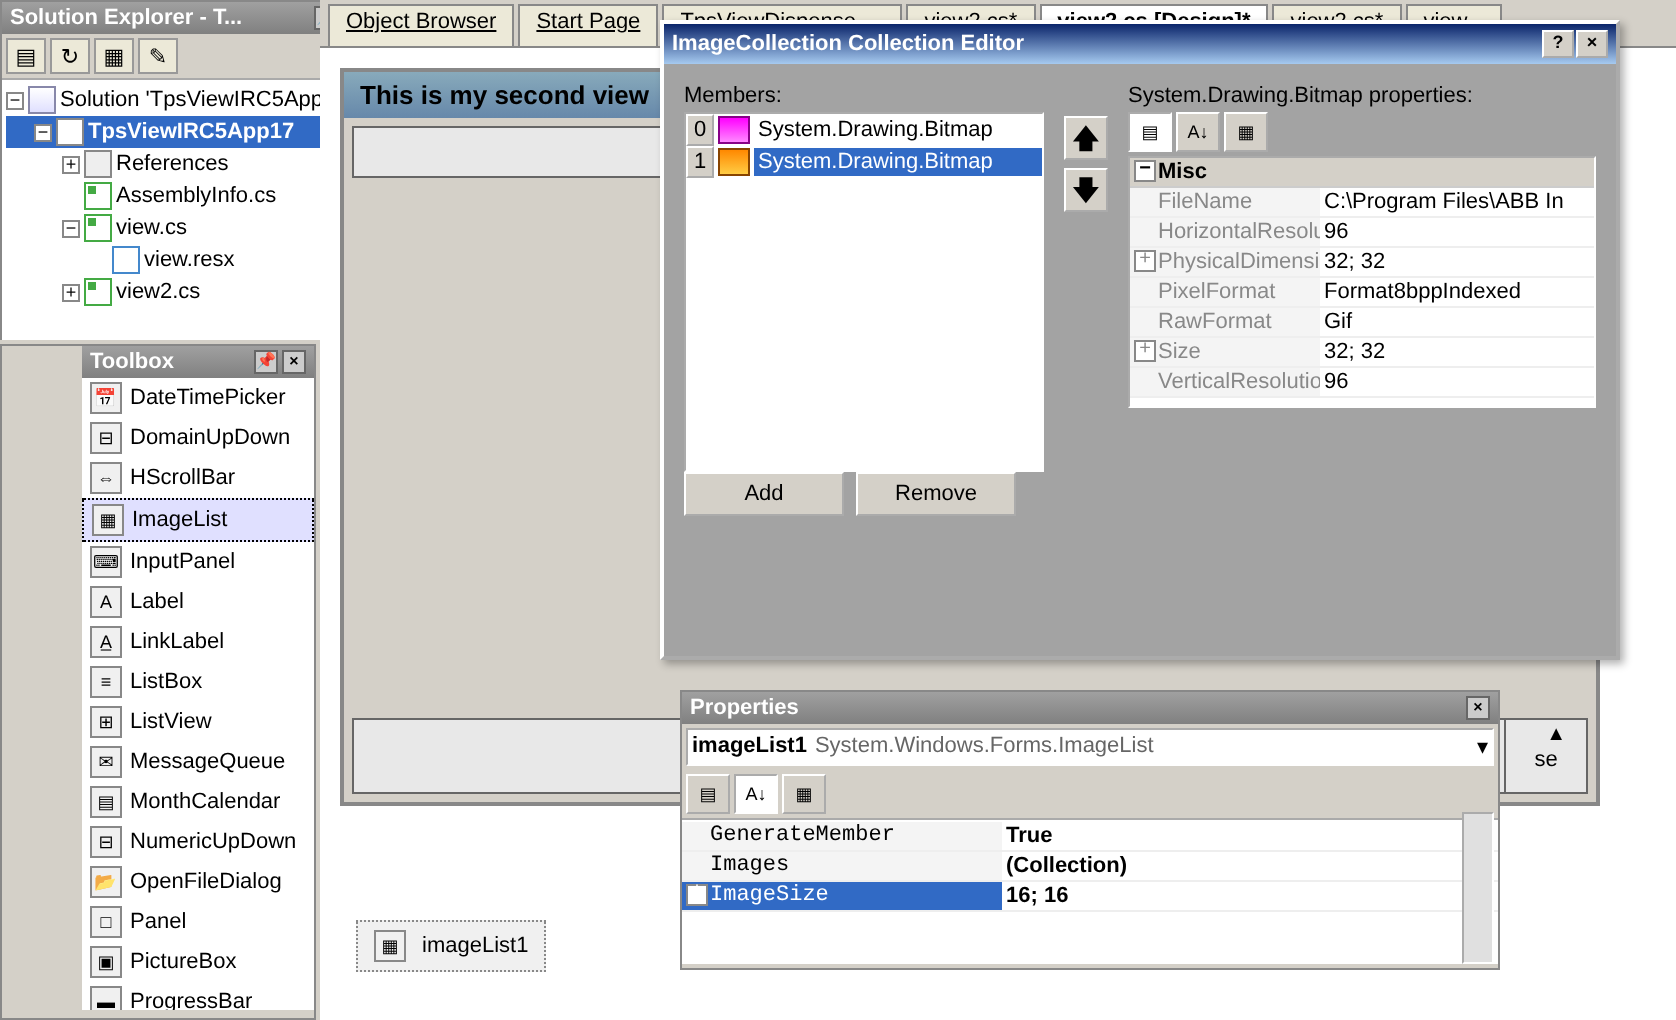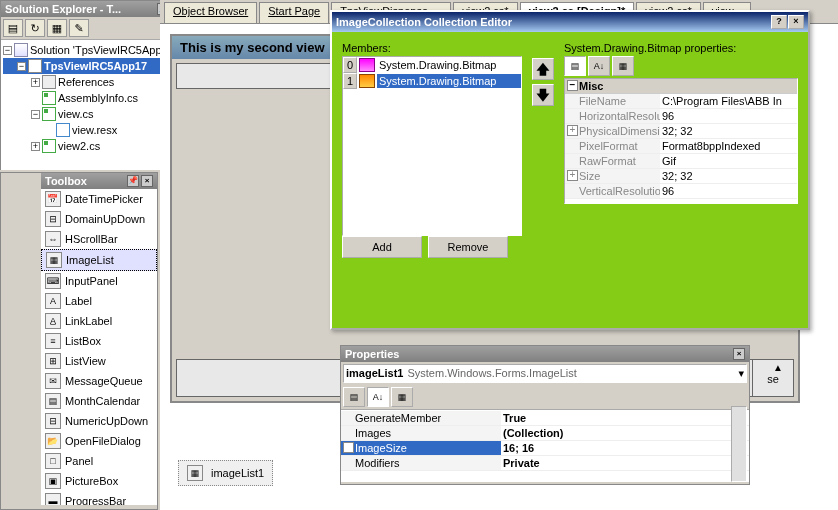--- a/index.html
+++ b/index.html
@@ -41,21 +41,21 @@
 .form-body { padding: 4px; }
 .t-rob { border: 1px solid #666; background: #e8e8e8; padding: 4px; text-align: center; font-size: 14px; }
 .launch-row { display: flex; margin-top: 270px; border: 1px solid #666; background: #e8e8e8; }
 .launch-btn { flex: 1; padding: 10px; text-align: center; font-size: 14px; border-right: 1px solid #666; position: relative; }
 .launch-btn:last-child { border-right: none; }
 .arrow-up { position: absolute; right: 10px; top: 2px; font-size: 10px; }
 
 .component-tray { position: absolute; left: 178px; top: 460px; display: flex; gap: 8px; }
 .tray-item { border: 1px dotted #888; background: #f0f0f0; padding: 4px 8px; display: flex; align-items: center; gap: 4px; }
 
-.dialog { position: absolute; left: 330px; top: 10px; width: 480px; height: 320px; background: #84cc16; border: 2px outset #fff; box-shadow: 2px 2px 4px rgba(0,0,0,0.3); }
+.dialog { position: absolute; left: 330px; top: 10px; width: 480px; height: 320px; background: #a3a3a3; border: 2px outset #fff; box-shadow: 2px 2px 4px rgba(0,0,0,0.3); }
 .dlg-title { background: linear-gradient(#0a246a, #a6caf0); color: #fff; padding: 3px 4px; font-weight: bold; display: flex; align-items: center; }
 .dlg-title .spacer { flex: 1; }
 .dlg-title .ctrl { width: 16px; height: 14px; background: #d4d0c8; border: 1px outset #fff; margin-left: 1px; font-size: 9px; text-align: center; color: #000; font-weight: bold; }
 .dlg-body { padding: 10px; display: flex; gap: 10px; }
 .members-col { width: 180px; }
 .members-label, .props-label { margin-bottom: 2px; }
 .members-list { border: 1px inset #fff; background: #fff; height: 180px; }
 .member-item { display: flex; align-items: center; }
 .member-idx { width: 14px; background: #d4d0c8; border: 1px outset #fff; text-align: center; padding: 1px; }
 .member-icon { width: 16px; height: 14px; margin: 0 2px; }
@@ -81,21 +81,21 @@
 .dlg-footer { position: absolute; bottom: 8px; right: 10px; display: flex; gap: 6px; }
 
 .props-panel { position: absolute; left: 340px; top: 345px; width: 410px; height: 140px; background: #d4d0c8; border: 1px solid #888; }
 .pp-combo { background: #fff; border: 1px inset #fff; margin: 2px; padding: 2px; display: flex; }
 .pp-combo .name { font-weight: bold; margin-right: 4px; }
 .pp-combo .type { color: #666; }
 .pp-combo .dd { margin-left: auto; }
 .pp-toolbar { display: flex; gap: 2px; padding: 2px; border-bottom: 1px solid #aaa; }
 .pp-grid { background: #fff; height: 72px; overflow: hidden; border-top: 1px solid #fff; }
 .pp-row { display: flex; border-bottom: 1px solid #eee; }
-.pp-row .pp-name { width: 160px; padding: 1px 2px 1px 14px; background: #f4f4f4; white-space: nowrap; position: relative; }
+.pp-row .pp-name { width: 160px; padding: 1px 2px 1px 14px; background: #f4f4f4; white-space: nowrap; position: relative; font-family: Liberation Mono, monospace; }
 .pp-row .pp-name.expandable::before { content: "+"; position: absolute; left: 2px; top: 1px; width: 9px; height: 9px; border: 1px solid #888; background: #fff; text-align: center; line-height: 7px; font-size: 10px; }
 .pp-row .pp-val { flex: 1; padding: 1px 2px; font-weight: bold; }
 .pp-row.sel .pp-name { background: #316ac5; color: #fff; }
 .pp-row .pp-val.bold { font-weight: bold; }
 .pp-scroll { position: absolute; right: 2px; top: 60px; bottom: 2px; width: 16px; background: #e0e0e0; border: 1px inset #fff; }
 </style>
 </head>
 <body>
 
 <div class="solution-explorer">
@@ -352,19 +352,15 @@
         <div class="pp-val">True</div>
       </div>
       <div class="pp-row">
         <div class="pp-name">Images</div>
         <div class="pp-val">(Collection)</div>
       </div>
       <div class="pp-row sel">
         <div class="pp-name expandable">ImageSize</div>
         <div class="pp-val bold">16; 16</div>
       </div>
-      <div class="pp-row">
-        <div class="pp-name">Modifiers</div>
-        <div class="pp-val">Private</div>
-      </div>
     </div>
   <div class="pp-scroll"></div>
 </div>
 
 </body></html>

